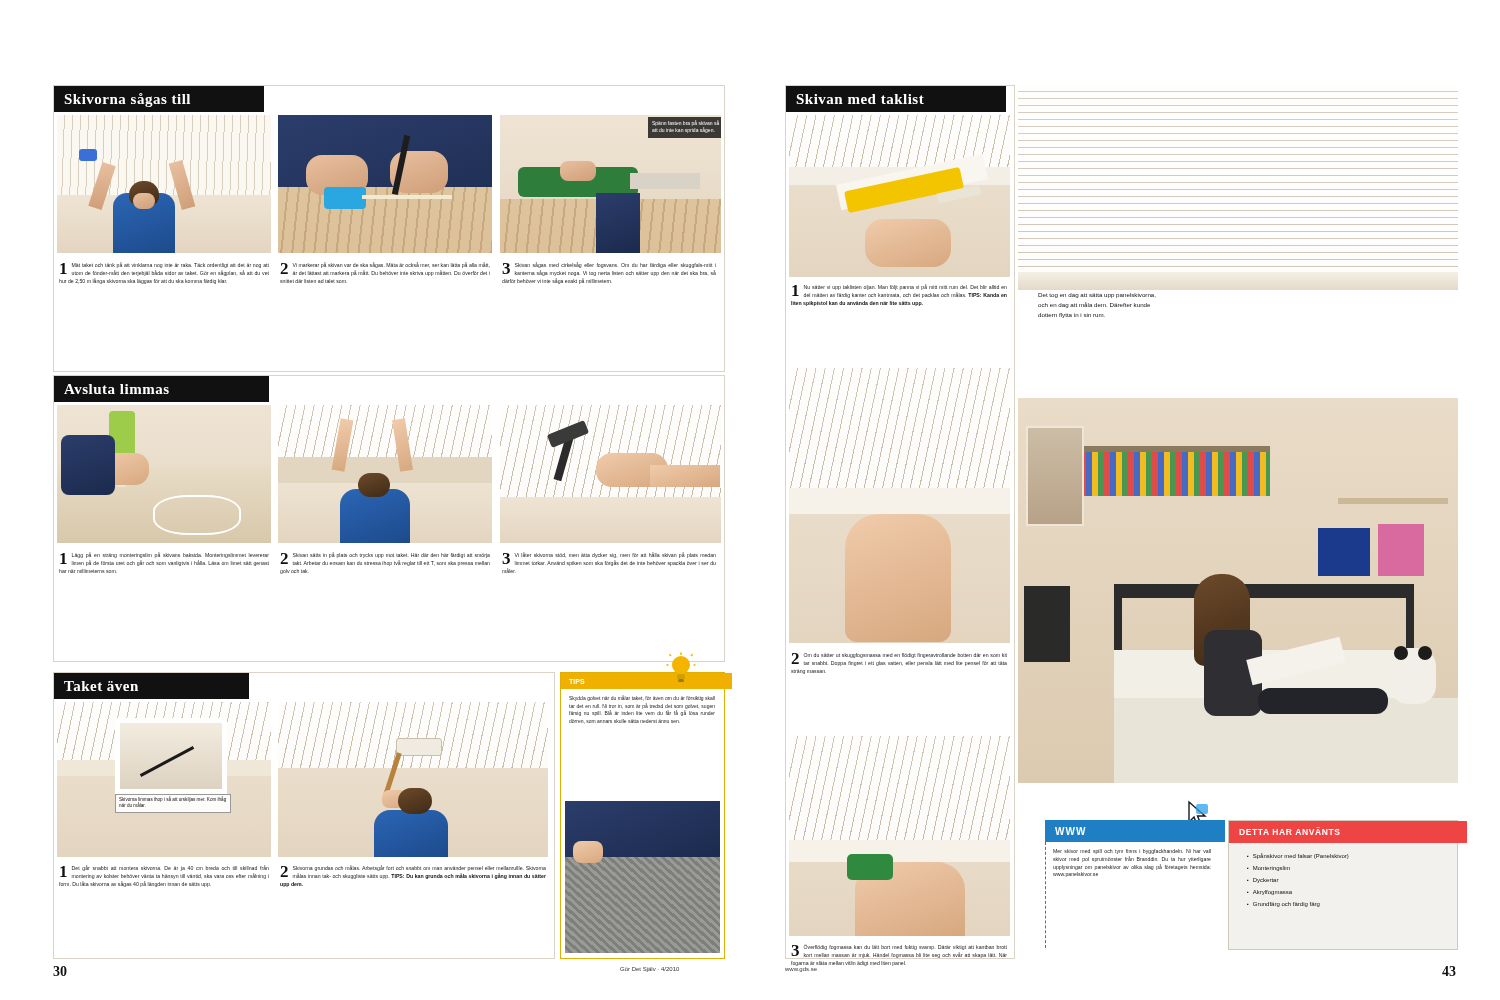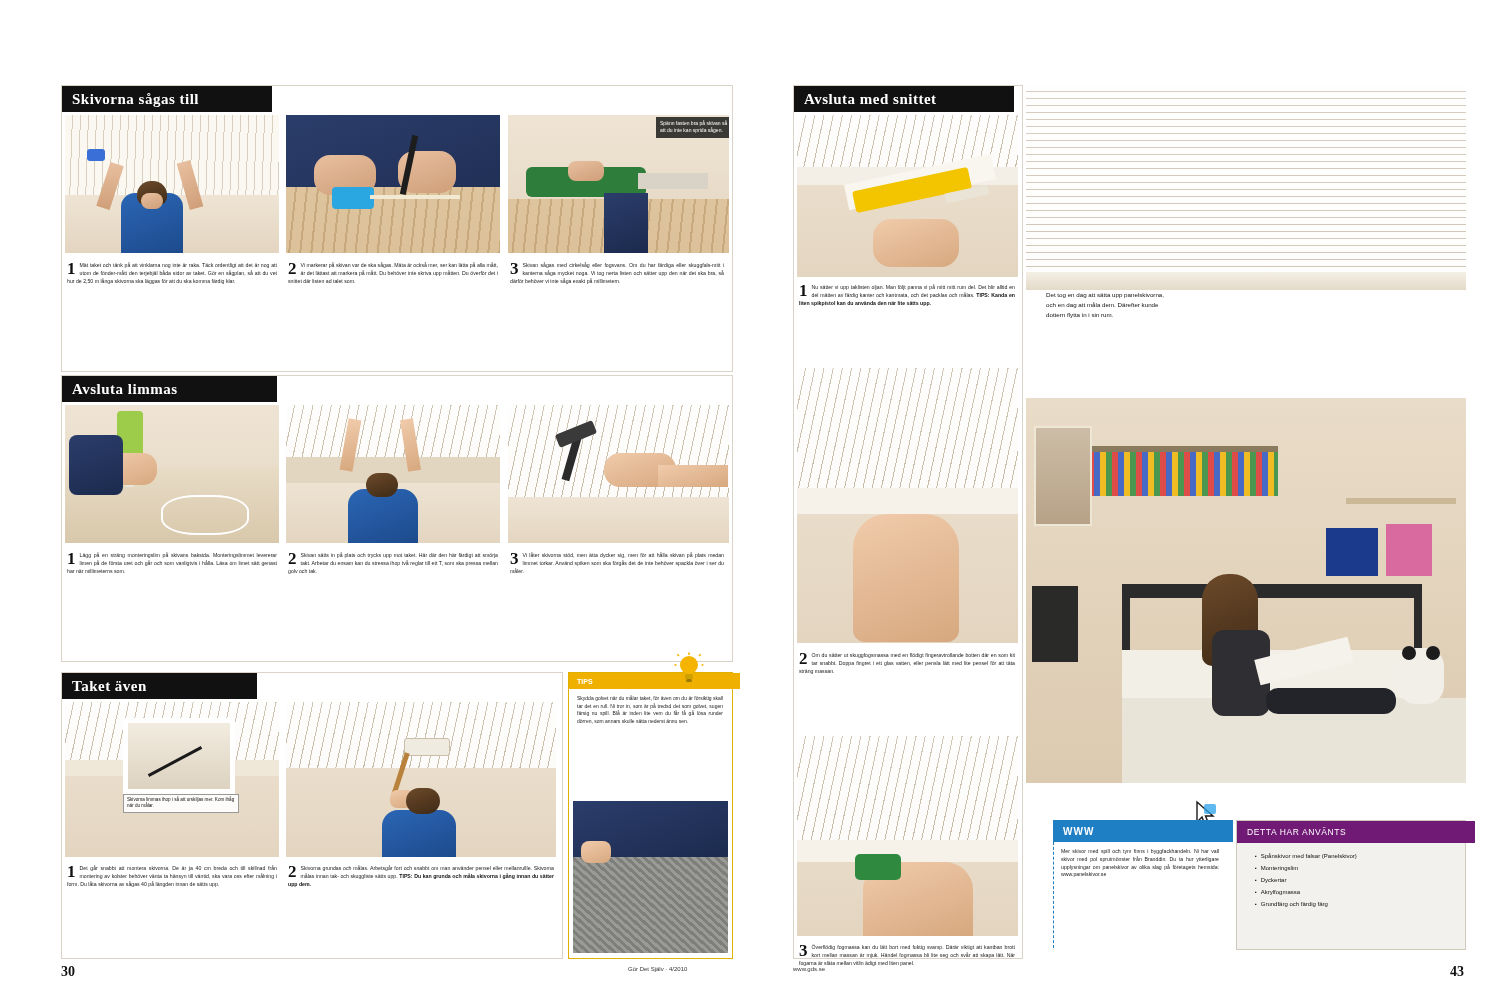--- a/index.html
+++ b/index.html
@@ -4,21 +4,21 @@
 <style>
   html,body{margin:0;padding:0;}
   body{
     width:1500px;height:1000px;
     background:#ffffff;
     font-family:"Liberation Sans", sans-serif;
     overflow:hidden;
     position:relative;
   }
   .spread{position:absolute;inset:0;display:flex;}
-  .page{position:relative;height:1000px;margin-left:8px;}
+  .page{position:relative;height:1000px;}
   .page-left{width:750px;}
   .page-right{width:750px;}
 
   
   .section{position:absolute;border:1px solid #d9d3c8;background:#fff;}
   .sect-header{
     background:#111;color:#fff;
     font-family:"Liberation Serif", serif;
     font-weight:bold;
     letter-spacing:.5px;
@@ -76,21 +76,21 @@
   .tipbar{background:#f0b000;color:#fff;font-weight:bold;font-size:7px;
     display:flex;align-items:center;padding-left:8px;}
   .bulb{position:absolute;}
 
   
   .wwwbox{position:absolute;background:#fff;}
   .wwwbar{background:#1f7fc4;color:#fff;font-weight:bold;font-size:10px;
     letter-spacing:1px;display:flex;align-items:center;padding-left:10px;}
   .dashline{border-left:1px dashed #1f7fc4;}
   .usedbox{position:absolute;background:#f2f1ee;border:1px solid #cfcabc;}
-  .usedbar{background:#701a75;color:#fff;font-weight:normal;font-size:8.5px;
+  .usedbar{background:#ef4444;color:#fff;font-weight:bold;font-size:8.5px;
     letter-spacing:.6px;display:flex;align-items:center;padding-left:10px;}
   .usedlist{font-size:6px;line-height:1.85;color:#111;padding:6px 9px;}
   .usedlist li{margin-bottom:1px;}
   .usedlist ul{margin:0;padding-left:9px;list-style:none;}
   .usedlist li:before{content:"\25AA";font-size:5px;margin-right:4px;color:#111;}
 
   .cursor{position:absolute;width:26px;height:30px;}
 
   .overlaytxt{
     position:absolute;background:rgba(20,20,20,.82);color:#fff;
@@ -281,21 +281,21 @@
     </div>
     <div class="footer-txt" style="position:absolute;left:620px;top:966px;">
       <span>Gör Det Själv  ·  4/2010</span>
     </div>
   </div>
 
   <div class="page page-right">
 
     <div class="section" style="left:35px;top:85px;width:228px;height:872px;">
       <div class="sect-header" style="position:absolute;left:0;top:0;width:210px;height:26px;font-size:15px;">
-        <span>Avsluta med snittet</span>
+        <span>Skivan med taklist</span>
       </div>
 
       <div class="photo" style="position:absolute;left:3px;top:29px;width:221px;height:162px;">
         <div class="wall" style="position:absolute;inset:0;"></div>
         <div class="planks-d" style="position:absolute;left:0;top:0;width:100%;height:58px;"></div>
         <div style="position:absolute;left:0;top:52px;width:100%;height:18px;background:#f4efe6;"></div>
         <div style="position:absolute;left:48px;top:54px;width:150px;height:26px;background:#f8f6ef;transform:rotate(-12deg);"></div>
         <div style="position:absolute;left:56px;top:64px;width:118px;height:22px;background:#f2c500;border-radius:3px;transform:rotate(-12deg);"></div>
         <div style="position:absolute;left:148px;top:74px;width:44px;height:10px;background:#e9e4d6;transform:rotate(-12deg);"></div>
         <div class="skin2" style="position:absolute;left:76px;top:104px;width:86px;height:48px;border-radius:18px;"></div>

